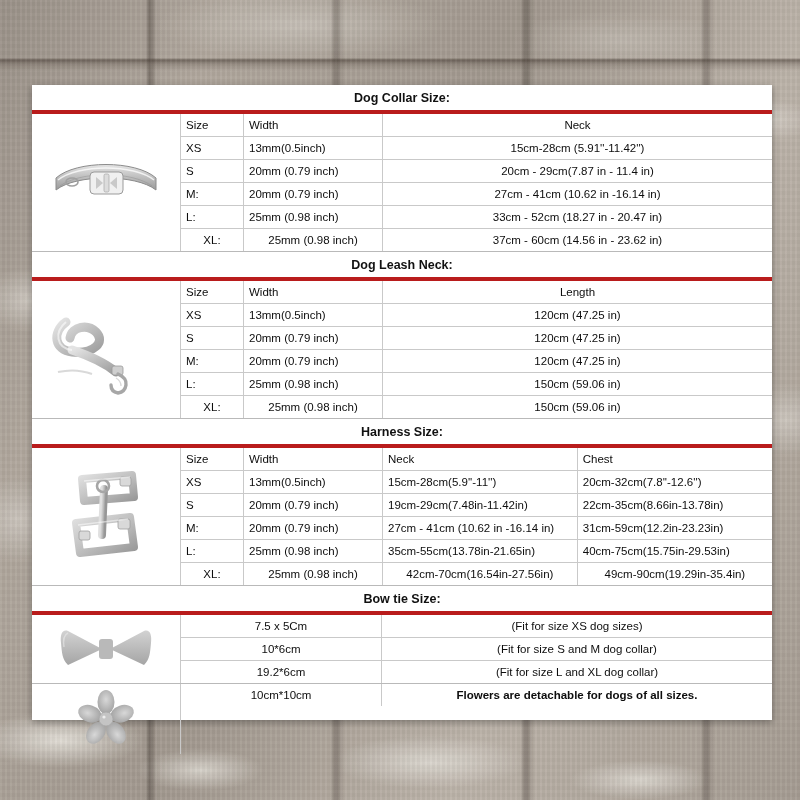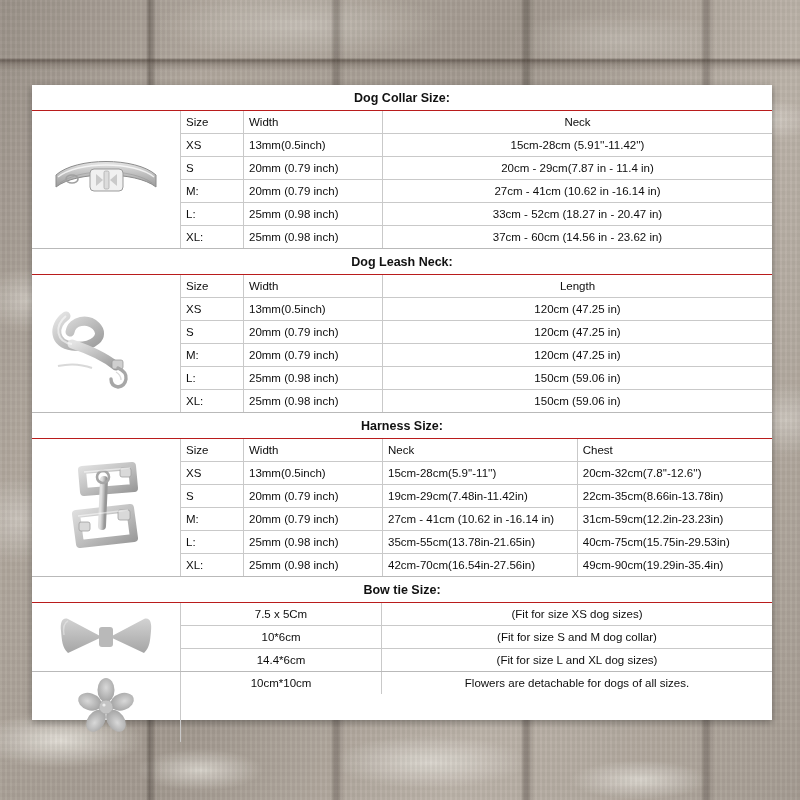--- a/index.html
+++ b/index.html
@@ -81,21 +81,21 @@
   }
   .section {
     border-bottom: 1px solid #b9b9b9;
   }
   .sec-title {
     text-align: center;
     font-size: 12.5px;
     font-weight: bold;
     color: #111;
     padding: 6px 0 5px 0;
-    border-bottom: 1px solid #b91c1c;
+    border-bottom: 4px solid #b91c1c;
   }
   .sec-body {
     display: flex;
     align-items: stretch;
   }
   .img-cell {
     width: 148px;
     flex: 0 0 148px;
     border-right: 1px solid #c9c9c9;
     display: flex;
@@ -115,21 +115,21 @@
     border: 1px solid #c9c9c9;
     border-top: none;
     border-left: none;
     font-size: 11.5px;
     color: #0d0d0d;
     padding: 3px 5px;
     height: 16px;
     white-space: nowrap;
     overflow: hidden;
   }
-  table.grid tr:last-child td { border-bottom: none; }
+  table.grid tr:last-child td { border-bottom: none; text-align: center; }
   table.grid td:last-child { border-right: none; }
   .hdr { font-weight: normal; }
   .ctr { text-align: center; }
   .col-size { width: 52px; }
   .col-width { width: 128px; }
 
   
   .simple-row td {
     border: 1px solid #c9c9c9;
     border-top: none;
@@ -368,22 +368,22 @@
           <tbody>
               <tr class="simple-row">
             <td style="width:190px">7.5 x 5Cm</td>
             <td>(Fit for size XS dog sizes)</td>
           </tr>
           <tr class="simple-row">
             <td style="width:190px">10*6cm</td>
             <td>(Fit for size S and M dog collar)</td>
           </tr>
           <tr class="simple-row">
-            <td style="width:190px">14.4*6cm</td>
-            <td>(Fit for size L and XL dog sizes)</td>
+            <td style="width:190px">19.2*6cm</td>
+            <td>(Fit for size L and XL dog collar)</td>
           </tr>
         </tbody>
           </table>
       </div>
     </div>
   </div>
 
   <div class="section" style="border-bottom:none;">
     <div class="sec-body">
       <div class="img-cell" style="border-bottom:none;">
@@ -403,21 +403,21 @@
           </g>
           <circle cx="40" cy="31" r="7" fill="#c4c4c4" stroke="#a8a8a8" stroke-width="0.8"></circle>
           <circle cx="38" cy="29" r="1.6" fill="#ededed"></circle>
         </svg>
       </div>
       <div class="tbl-cell">
         <table class="grid">
           <tbody>
               <tr class="simple-row">
             <td style="width:190px; border-bottom:none;">10cm*10cm</td>
-            <td style="border-bottom:none;">Flowers are detachable for dogs of all sizes.</td>
+            <td style="border-bottom:none;font-weight:bold;">Flowers are detachable for dogs of all sizes.</td>
           </tr>
         </tbody>
           </table>
       </div>
     </div>
   </div>
 
 </div>
 
 </body></html>

